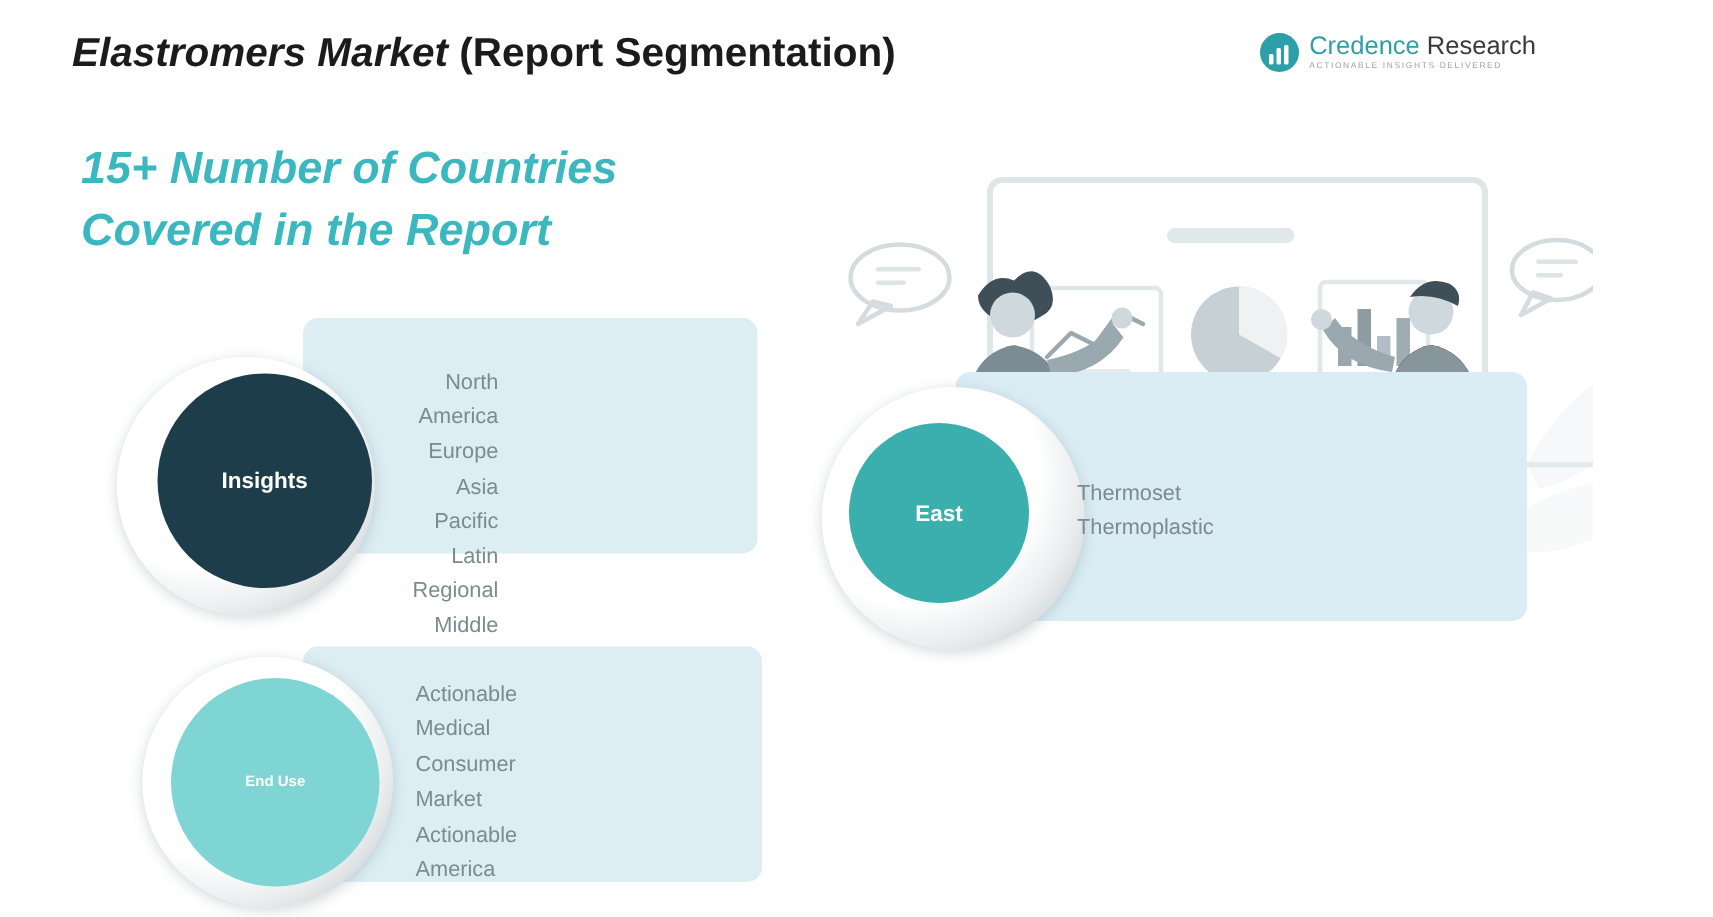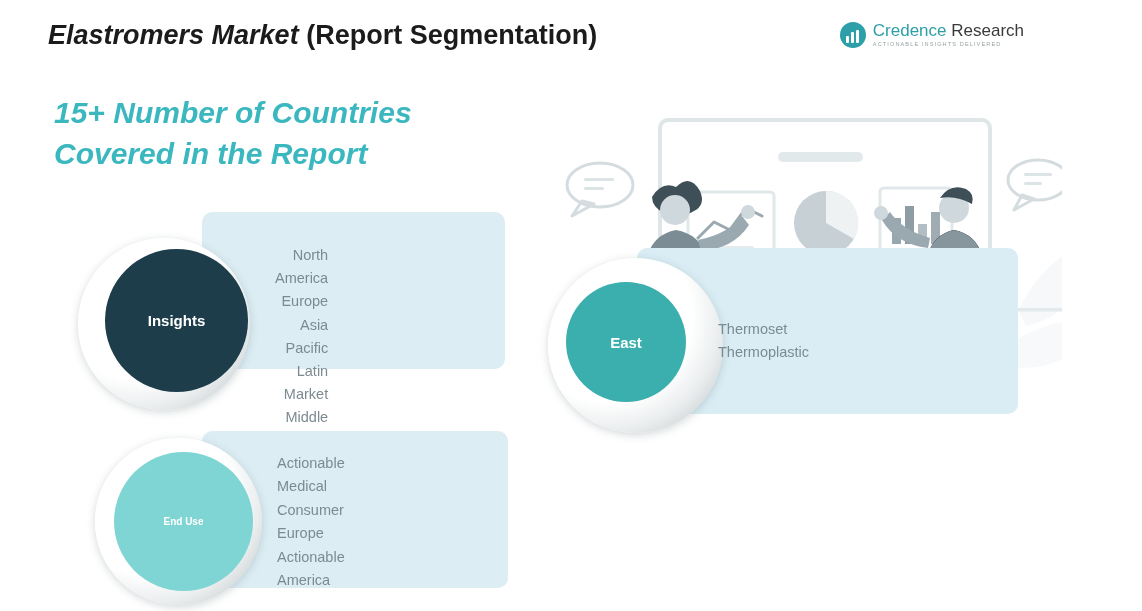--- a/index.html
+++ b/index.html
@@ -266,21 +266,21 @@
   </div>
 
   <div class="seg" id="seg-regional">
     <div class="seg-panel"></div>
     <div class="seg-ring"></div>
     <div class="seg-circle">Insights</div>
     <div class="seg-items">
       <div>North America</div>
       <div>Europe</div>
       <div>Asia Pacific</div>
-      <div>Latin Market</div>
+      <div>Latin Regional</div>
       <div>Middle East &amp; Africa</div>
     </div>
   </div>
 
   <div class="seg" id="seg-type">
     <div class="seg-panel light"></div>
     <div class="seg-ring"></div>
     <div class="seg-circle">East</div>
     <div class="seg-items">
       <div>Thermoset</div>
@@ -288,19 +288,19 @@
     </div>
   </div>
 
   <div class="seg" id="seg-enduse">
     <div class="seg-panel"></div>
     <div class="seg-ring"></div>
     <div class="seg-circle">End Use</div>
     <div class="seg-items">
       <div>Actionable</div>
       <div>Medical</div>
-      <div>Consumer Europe</div>
+      <div>Consumer Market</div>
       <div>Actionable</div>
       <div>America</div>
     </div>
   </div>
 
 </div>
 
 </body></html>

